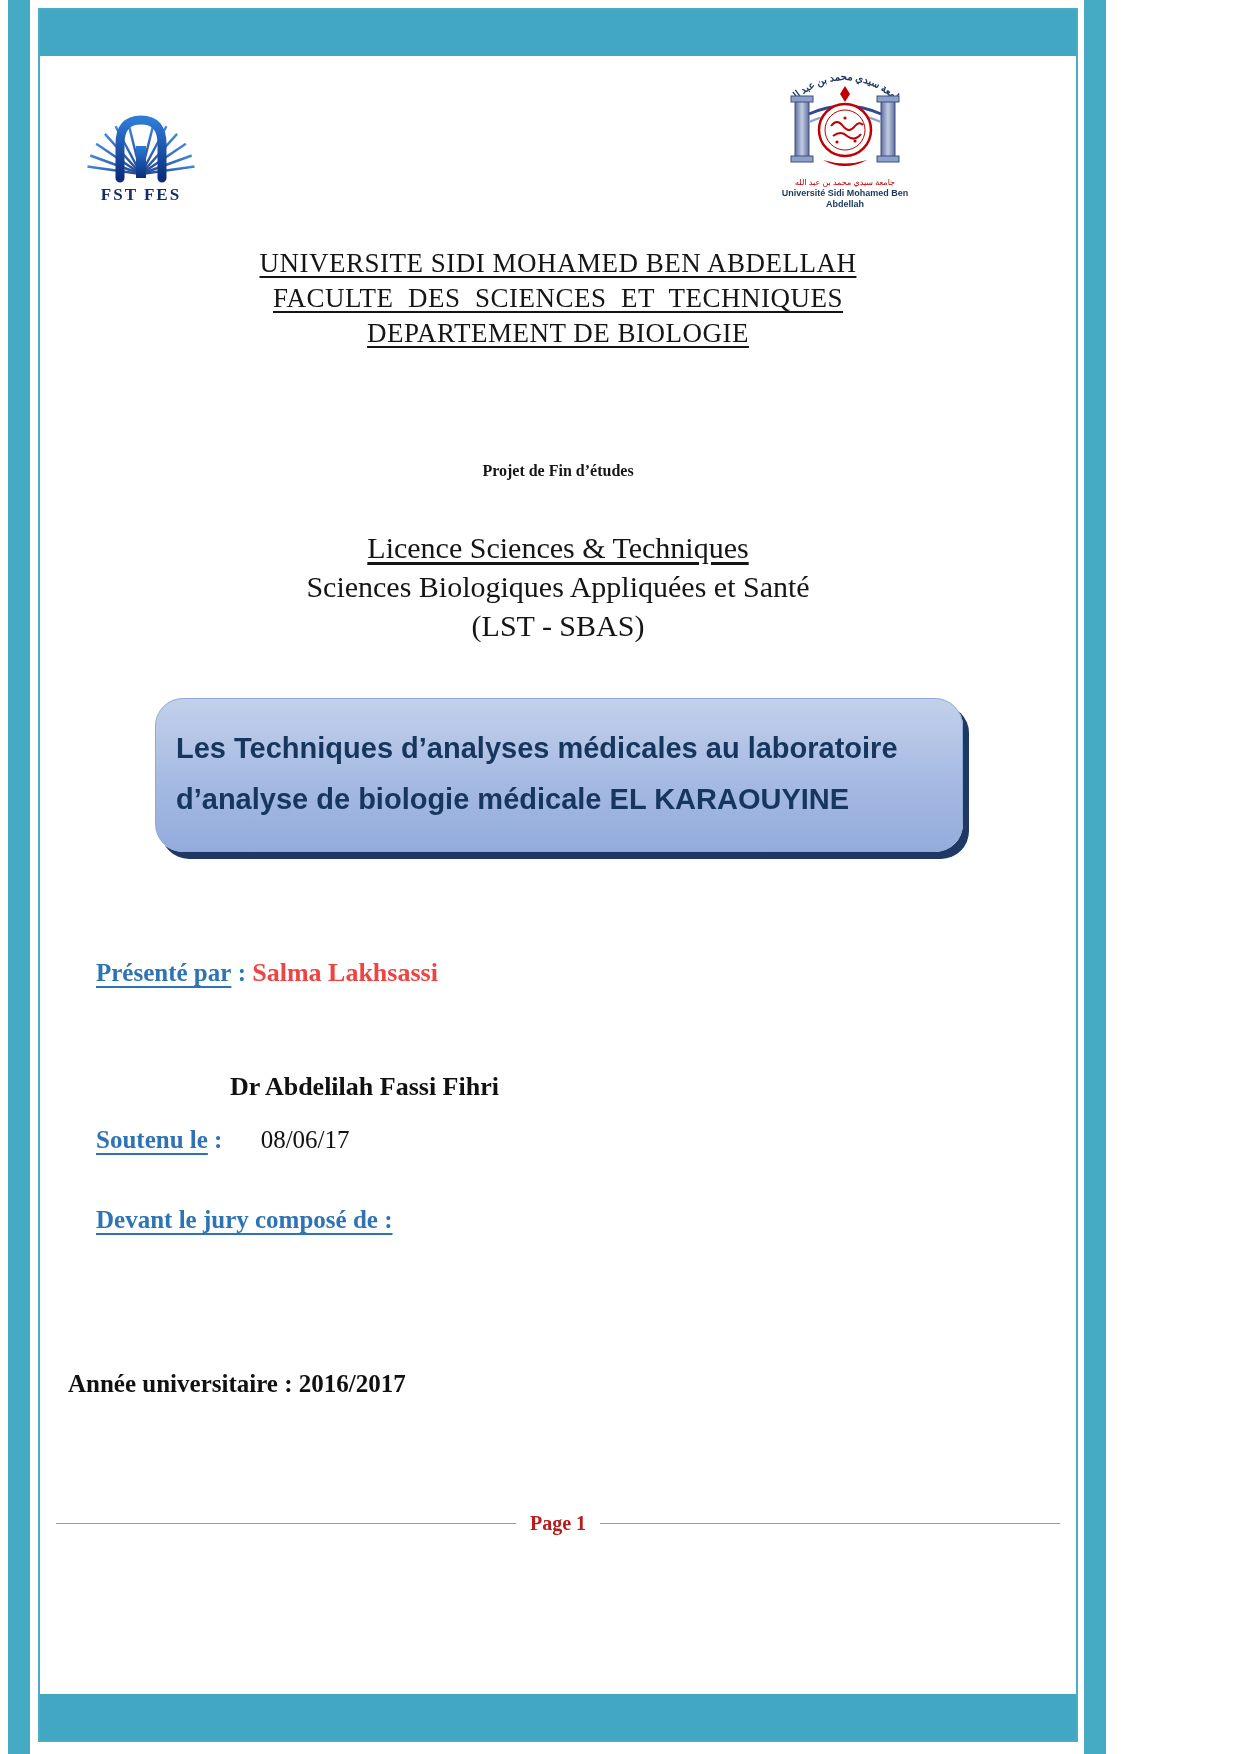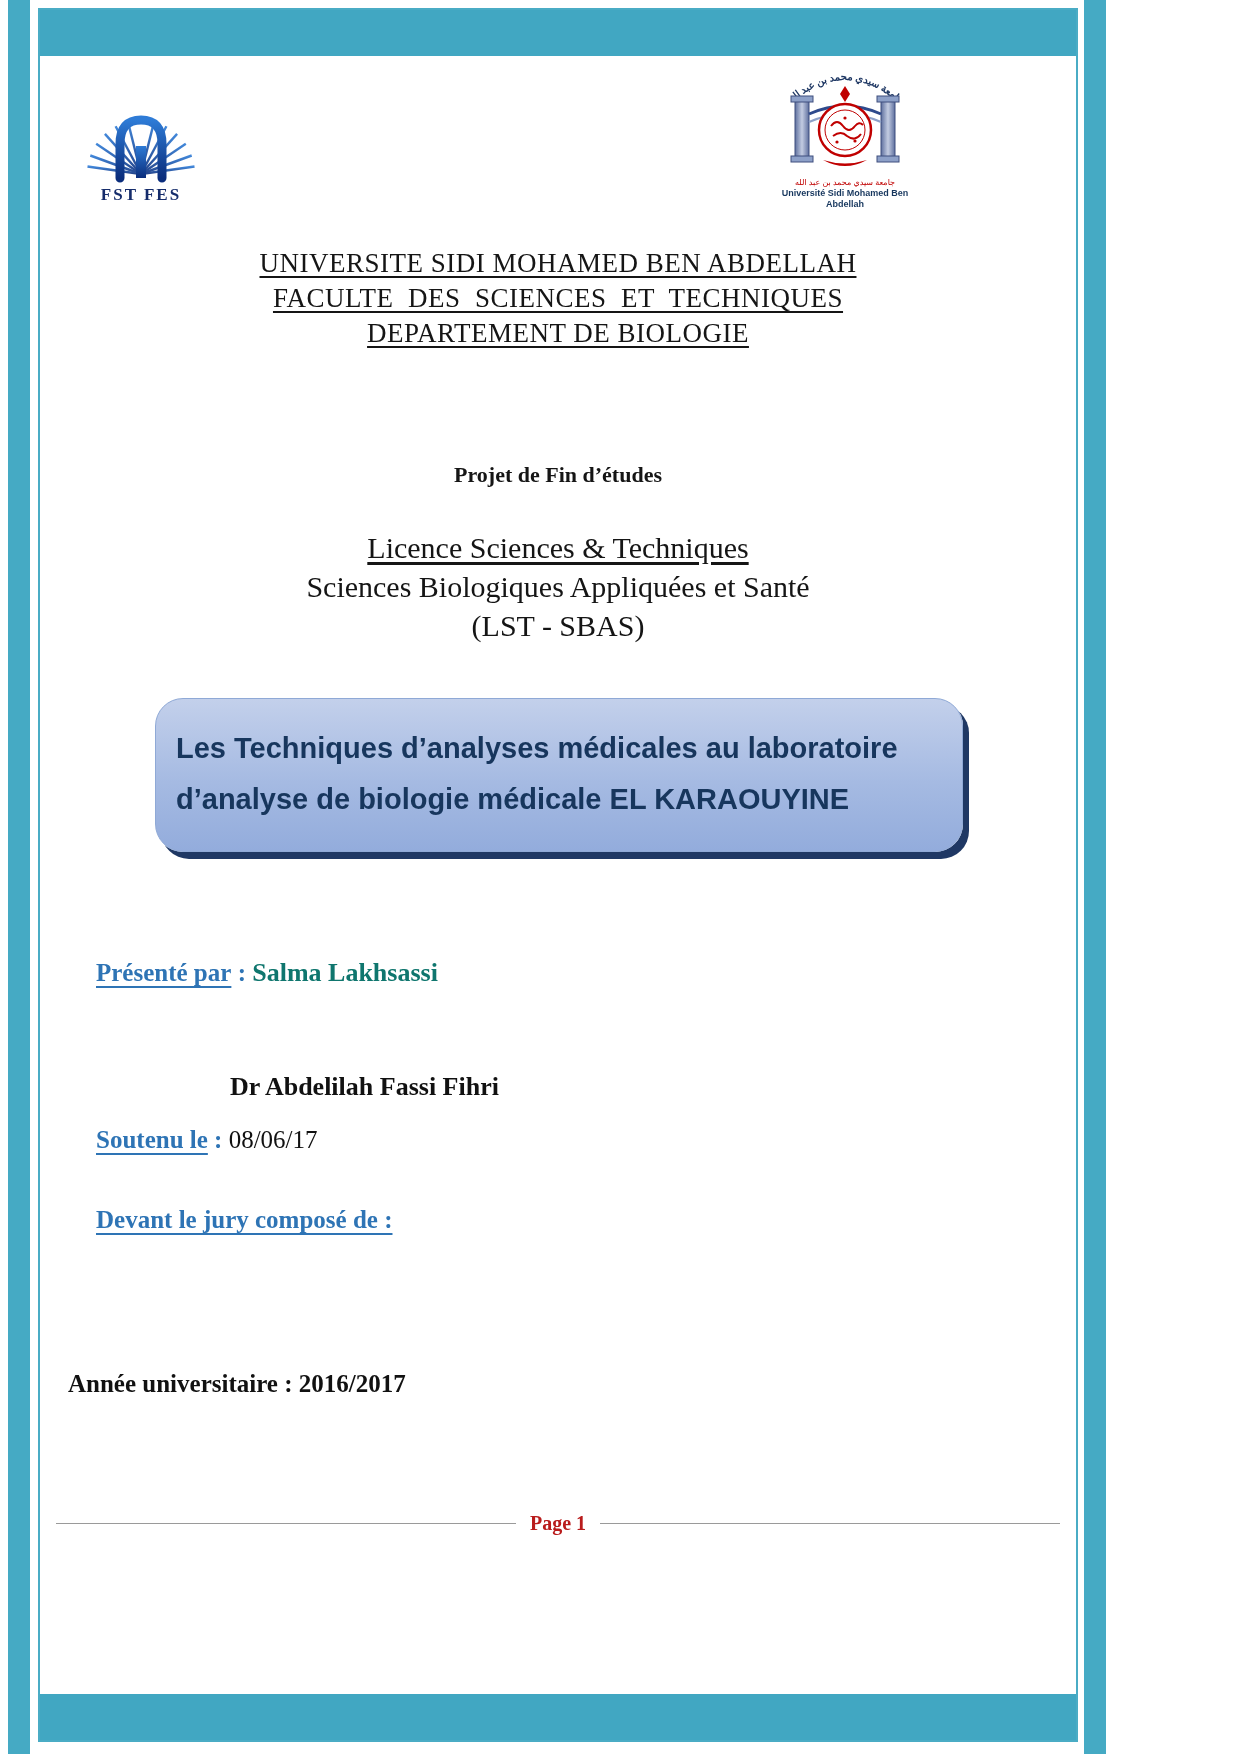--- a/index.html
+++ b/index.html
@@ -26,42 +26,42 @@
   .seal-caption-ar { font-size:8px; line-height:10px; color:#C00000; font-family:"Liberation Sans",sans-serif; }
   .seal-caption { font-size:9px; line-height:11px; color:#17375E; font-weight:bold; font-family:"Liberation Sans",sans-serif; }
 
   
   .univ-head { position:absolute; left:140px; top:246px; width:836px; text-align:center; }
   .univ-head .line {
     font-size:27px; line-height:35px; text-decoration:underline;
     text-underline-offset:4px; letter-spacing:0.5px; white-space:pre-wrap; color:#151515;
   }
   .kicker { position:absolute; left:140px; top:462px; width:836px; text-align:center;
-            font-weight:bold; font-size:22px; color:#151515; }
+            font-weight:bold; font-size:16px; color:#151515; }
   .degree { position:absolute; left:140px; top:528px; width:836px; text-align:center;
             font-size:30px; line-height:39px; color:#151515; }
   .degree .u { text-decoration:underline; text-underline-offset:4px; }
 
   
   .title-box {
     position:absolute; left:155px; top:698px; width:808px; box-sizing:border-box;
     padding:24px 28px 26px 20px; border-radius:28px;
     background:linear-gradient(180deg,#C3D0EB 0%, #A5BAE2 55%, #93ACDC 100%);
     border:1px solid #8FA9D6;
     box-shadow:6px 7px 0 #1F3864;
     font-family:"Liberation Sans","DejaVu Sans",sans-serif;
     font-weight:bold; font-size:29px; line-height:51px; color:#17365D;
   }
 
   
   .row { position:absolute; font-size:25px; white-space:nowrap; }
   .label-blue { color:#2E74B5; font-weight:bold; text-decoration:underline; text-underline-offset:5px;margin-left:28px; }
   .colon { color:#2E74B5; font-weight:bold; }
-  .v-bold { color:#0f766e; font-weight:bold; font-size:26px; }
-  .v-reg  { color:#111; font-size:25px; }
+  .v-bold { color:#ef4444; font-weight:bold; font-size:26px; }
+  .v-reg  { color:#111; font-size:25px;margin-left:32px; }
   .row-presented { left:68px; top:958px; }
   .row-encadre   { left:68px; top:1016px; }
   .row-sup2      { left:230px; top:1072px; font-weight:bold; font-size:26px; }
   .row-soutenu   { left:68px; top:1126px; }
   .row-jurylabel { left:68px; top:1206px; }
   .jury-list { position:absolute; left:522px; top:1246px; margin:0; padding-left:26px; }
   .jury-list li { font-size:24px; font-weight:bold; line-height:37px; padding-left:12px; }
   .row-year { left:68px; top:1370px; font-weight:bold; font-size:25px; }
 
   

